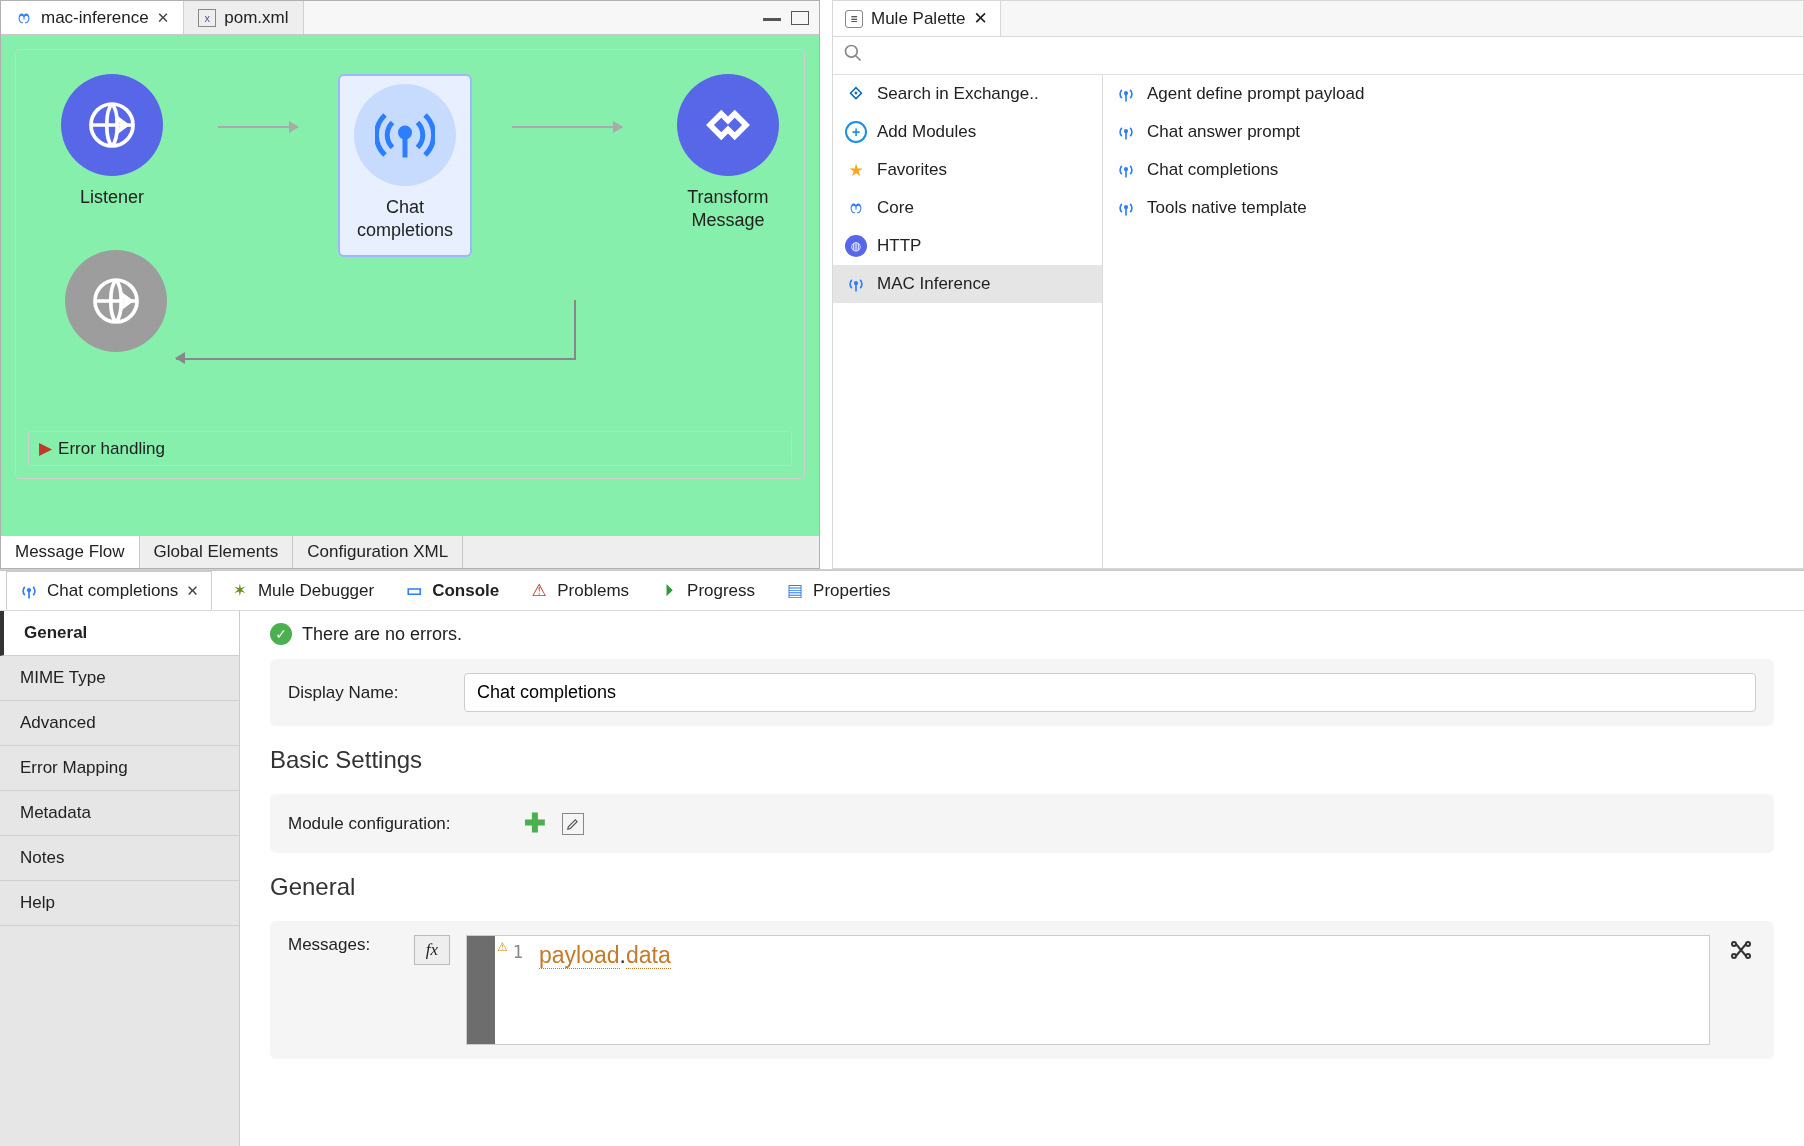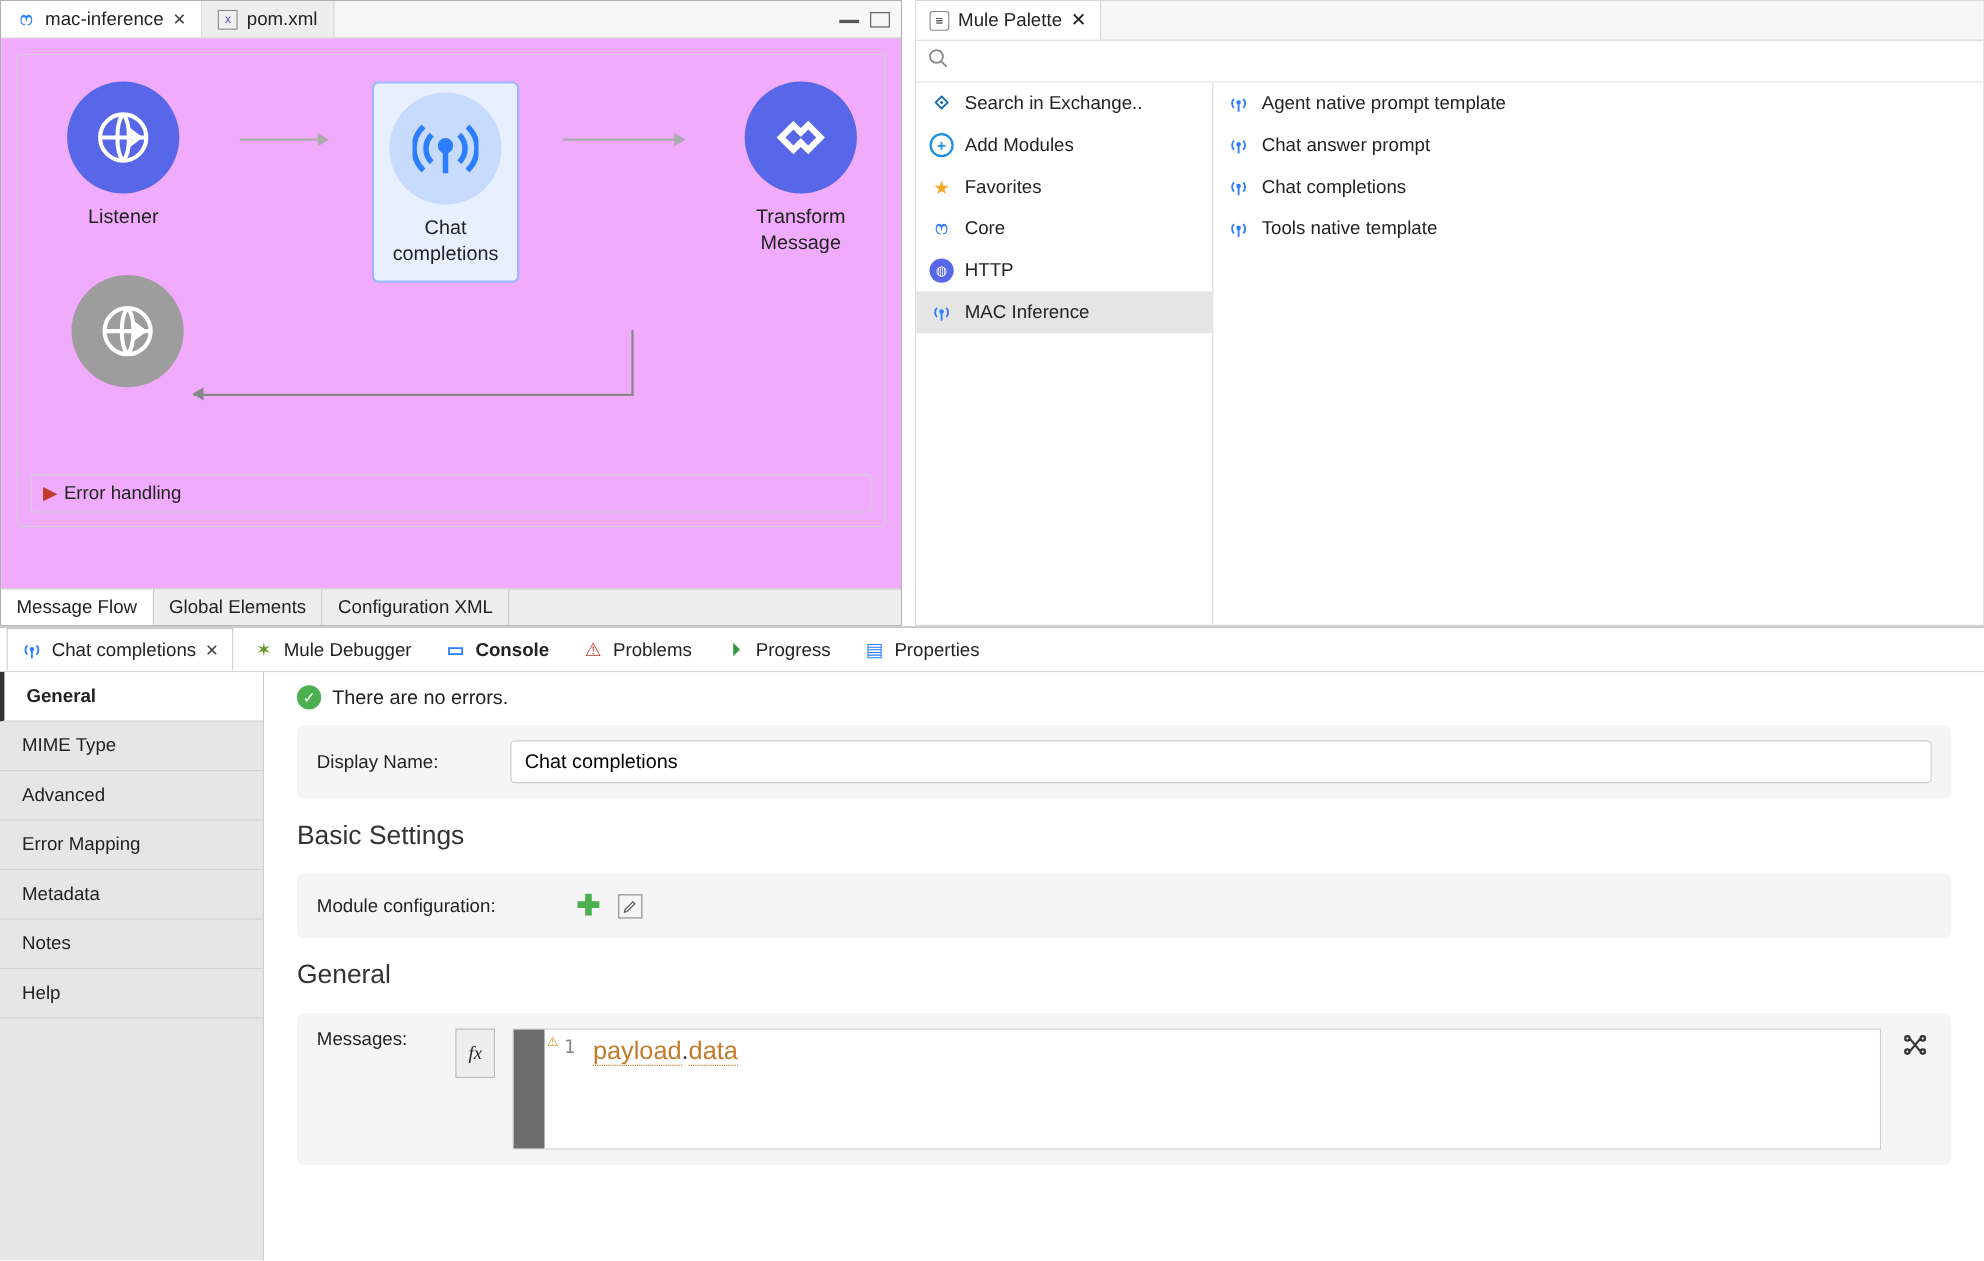--- a/index.html
+++ b/index.html
@@ -17,21 +17,21 @@
   .ed-tab.inactive { background:#eee; }
   .ed-tab .close-x { font-size:15px; color:#444; }
   .ed-spacer { flex:1; }
   .win-ctrl { display:flex; gap:10px; padding-right:10px; }
   .win-ctrl span { width:18px; height:14px; border:1px solid #555; display:inline-block; cursor:pointer; }
   .win-ctrl .minimize{ border-bottom:3px solid #555; border-top:none;border-left:none;border-right:none; height:10px;}
   .bunny-icon { width:18px;height:18px;display:inline-flex;align-items:center;justify-content:center;color:#2d7dff;font-weight:bold;}
   .xml-icon { width:18px;height:18px;display:inline-flex;align-items:center;justify-content:center;border:1px solid #888;font-size:11px;color:#55a;}
 
   
-  .canvas-wrap { flex:1; background:#f0abfc; display:flex; flex-direction:column; }
+  .canvas-wrap { flex:1; background:#86efac; display:flex; flex-direction:column; }
   .flow-box { margin:14px; border:1px solid #d0d0d0; border-radius:4px; padding:24px 10px 10px 10px; position:relative; height:430px; }
   .flow-row { display:flex; align-items:flex-start; gap:40px; padding-left:20px; }
   .node { display:flex; flex-direction:column; align-items:center; width:140px; text-align:center; }
   .node-circle { width:102px;height:102px;border-radius:50%;background:#5867e8;display:flex;align-items:center;justify-content:center;color:#fff; position:relative;}
   .node.selected { border:2px solid #9bb7ff; border-radius:6px; padding:8px 12px 12px 12px; background:#e8f0ff; }
   .node.selected .node-circle{ background:#c7dbff; }
   .node.gray .node-circle{ background:#9d9d9d; }
   .node-label { margin-top:10px; font-size:18px; color:#222; line-height:1.3; }
   .arrow-line{ flex:0 0 80px; height:2px; background:#aaa; margin-top:52px; position:relative; }
   .arrow-line:after{content:'';position:absolute;right:-1px;top:-5px;border-left:10px solid #aaa;border-top:6px solid transparent;border-bottom:6px solid transparent;}
@@ -92,21 +92,21 @@
   .status-row .check{color:#fff;background:#4caf50;border-radius:50%;width:22px;height:22px;display:inline-flex;align-items:center;justify-content:center;font-size:14px;}
   .field-row{display:flex;align-items:center;gap:16px;}
   .field-row label{min-width:160px;}
   .field-row input[type=text]{flex:1;padding:8px 12px;border:1px solid #ccc;border-radius:4px;font-size:18px;}
   .card{background:#f5f5f5;border-radius:6px;padding:14px 18px;}
   .section-title{font-size:24px;margin:6px 0;color:#333;}
   .select-wrap{flex:1;display:flex;align-items:center;background:#fff;border:1px solid #ccc;border-radius:6px;padding:6px 10px;justify-content:space-between;}
   .select-arrows{background:#2d7dff;color:#fff;border-radius:4px;width:20px;height:24px;display:inline-flex;flex-direction:column;align-items:center;justify-content:center;font-size:8px;line-height:8px;}
   .add-btn{color:#4caf50;font-size:26px;font-weight:bold;cursor:pointer;}
   .edit-btn{width:22px;height:22px;border:1px solid #888;display:inline-flex;align-items:center;justify-content:center;cursor:pointer;}
-  .fx-btn{width:36px;height:45px;border:1px solid #bbb;background:#eee;display:inline-flex;align-items:center;justify-content:center;font-style:italic;font-family:Georgia,serif;cursor:pointer;}
+  .fx-btn{width:36px;height:30px;border:1px solid #bbb;background:#eee;display:inline-flex;align-items:center;justify-content:center;font-style:italic;font-family:Georgia,serif;cursor:pointer;}
   .expr-box{flex:1;display:flex;border:1px solid #ccc;background:#fff;height:110px;}
   .expr-gutter{width:28px;background:#6d6d6d;}
   .expr-nums{width:34px;color:#888;text-align:right;padding:6px 6px 0 0;font-family:monospace;}
   .expr-code{flex:1;padding:6px 10px;font-family:"Courier New",monospace;font-size:23px;}
   .expr-code .payload{color:#c47a2a;border-bottom:1px dotted #c47a2a;}
   .expr-code .dot{color:#333;}
   .expr-code .data{color:#c47a2a;border-bottom:1px dotted #c47a2a;}
   .graph-btn{width:30px;height:30px;display:inline-flex;align-items:center;justify-content:center;cursor:pointer;font-size:22px;}
   .warn-icon{position:absolute;left:30px;top:4px;font-size:12px;color:#c98c00;}
   .expr-head{position:relative;}
@@ -249,21 +249,21 @@
         </div>
         <div class="pal-right">
           <div class="pal-op">
             <span class="pal-icon">
                 <svg class="antenna-svg small" viewBox="0 0 24 24" fill="none" stroke="#2d7dff" stroke-width="2">
                   <path d="M12 13v8"></path>
                   <circle cx="12" cy="11" r="1.5" fill="#2d7dff"></circle>
                   <path d="M7 7a7 7 0 0 0 0 10M17 7a7 7 0 0 1 0 10"></path>
                 </svg>
               </span>
-            <span>Agent native prompt template</span>
+            <span>Agent define prompt payload</span>
           </div>
           <div class="pal-op">
             <span class="pal-icon">
                 <svg class="antenna-svg small" viewBox="0 0 24 24" fill="none" stroke="#2d7dff" stroke-width="2">
                   <path d="M12 13v8"></path>
                   <circle cx="12" cy="11" r="1.5" fill="#2d7dff"></circle>
                   <path d="M7 7a7 7 0 0 0 0 10M17 7a7 7 0 0 1 0 10"></path>
                 </svg>
               </span>
             <span>Chat answer prompt</span>

